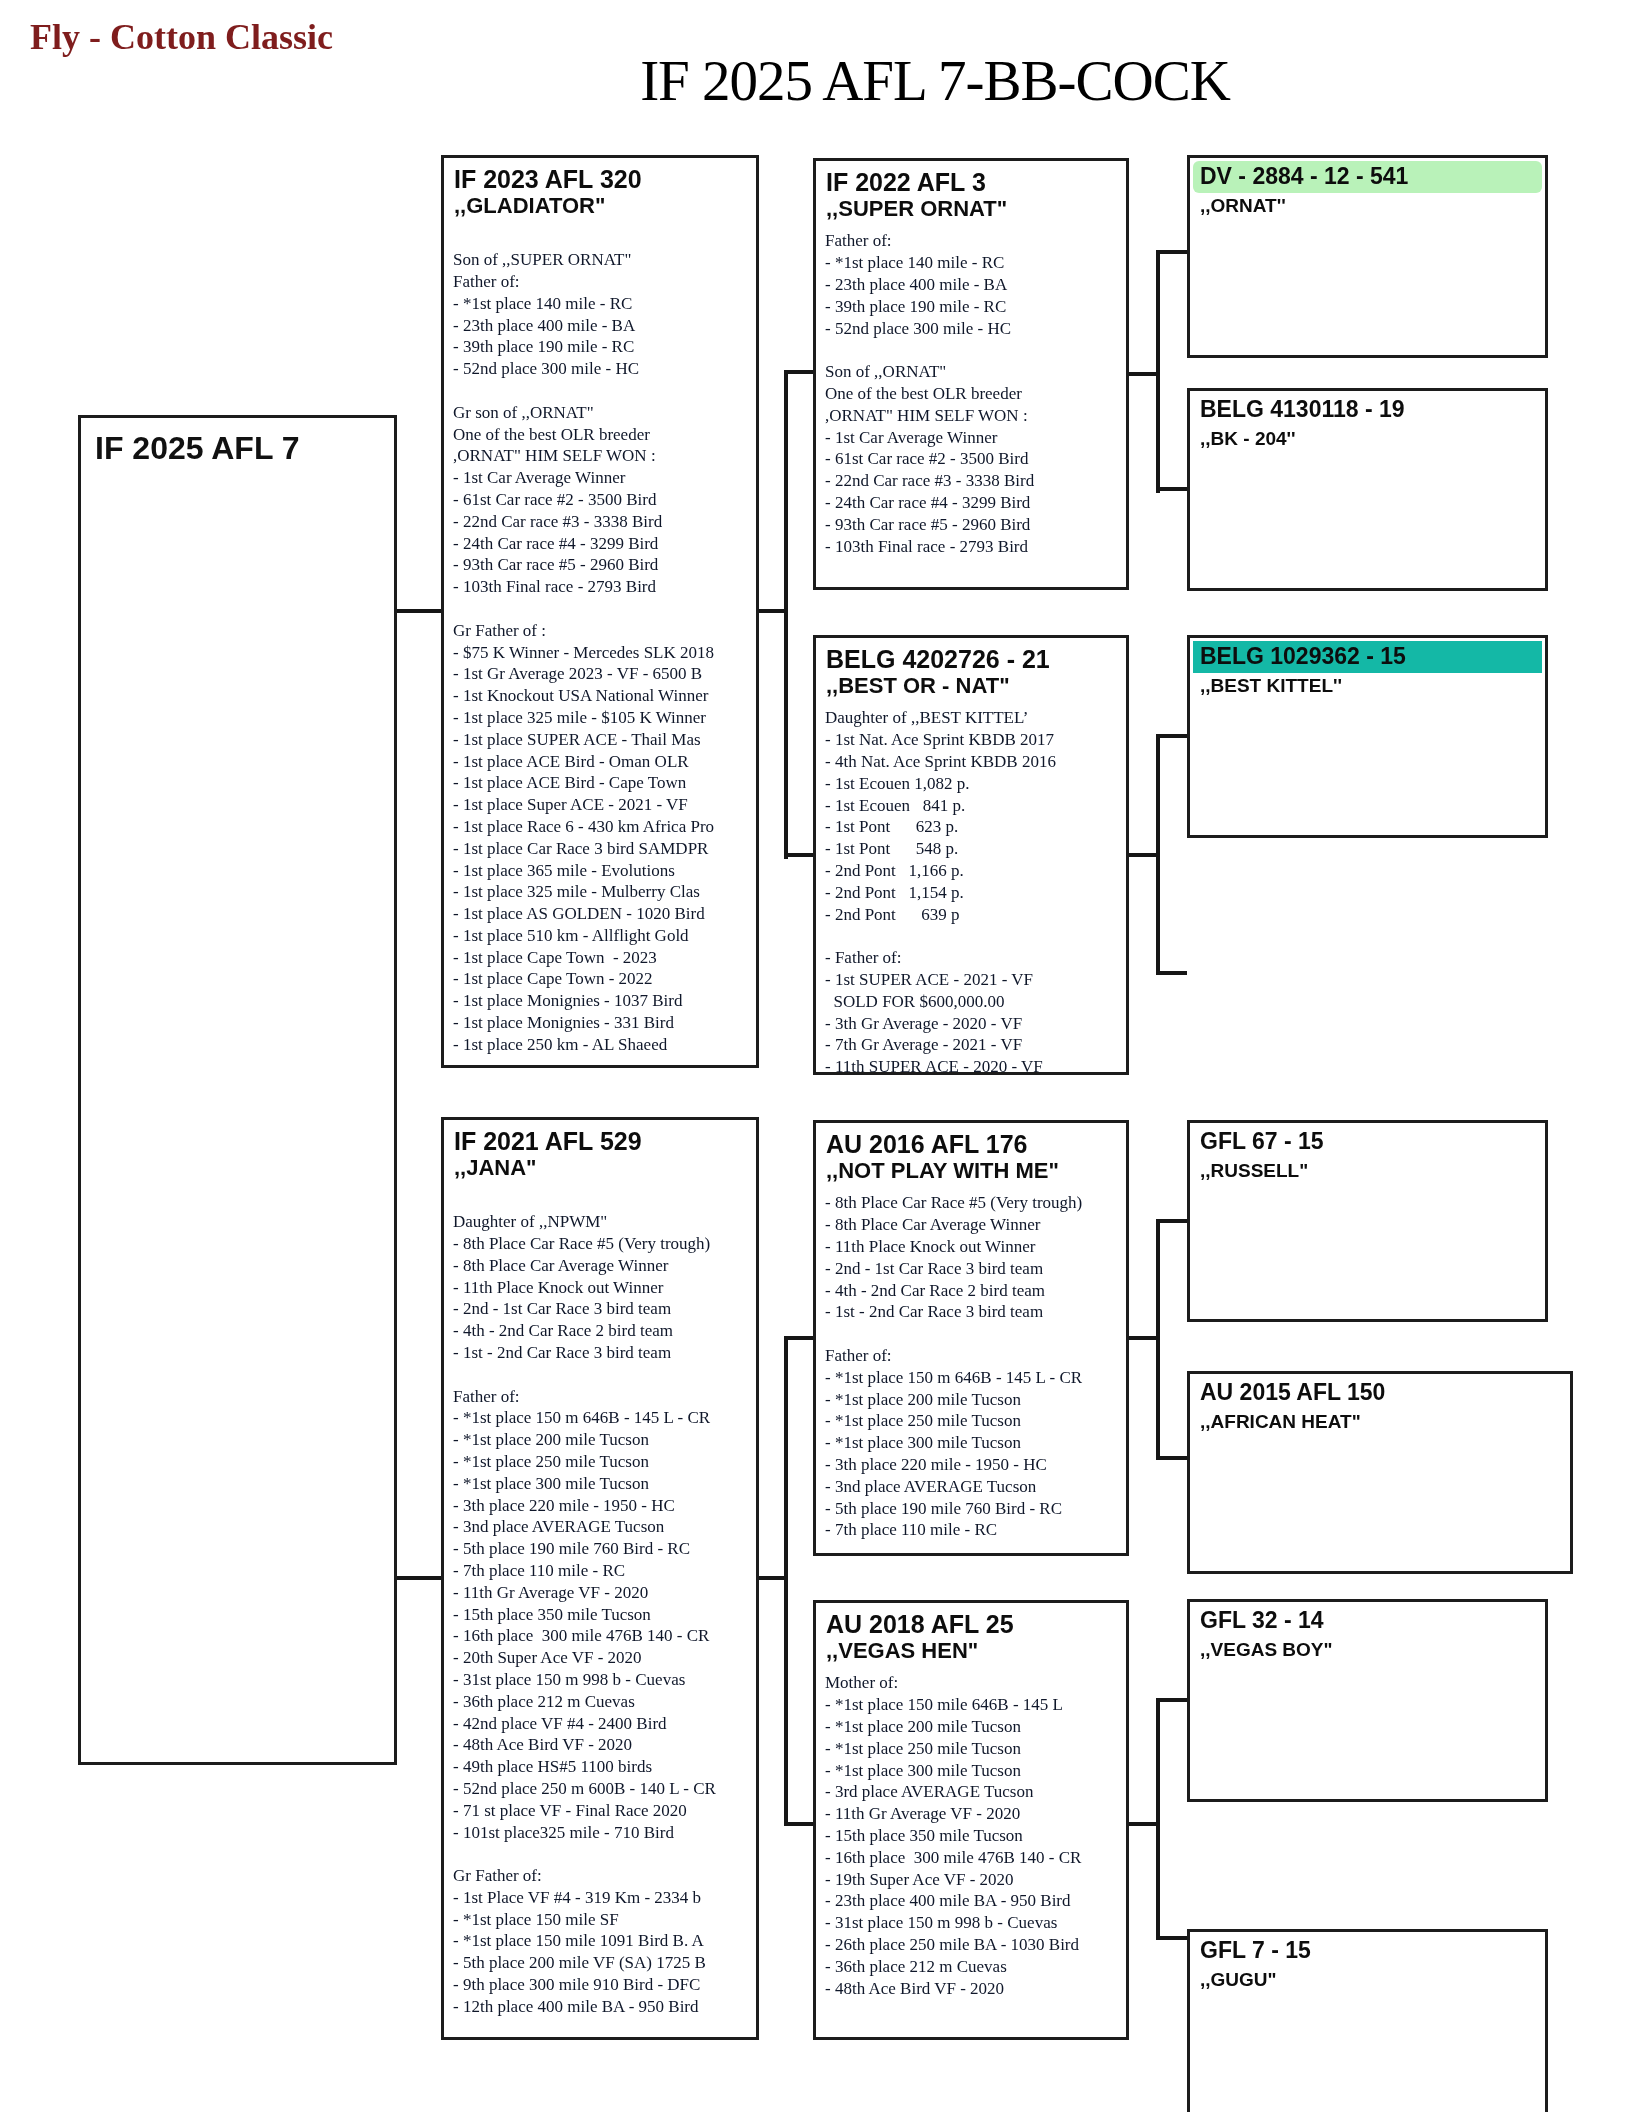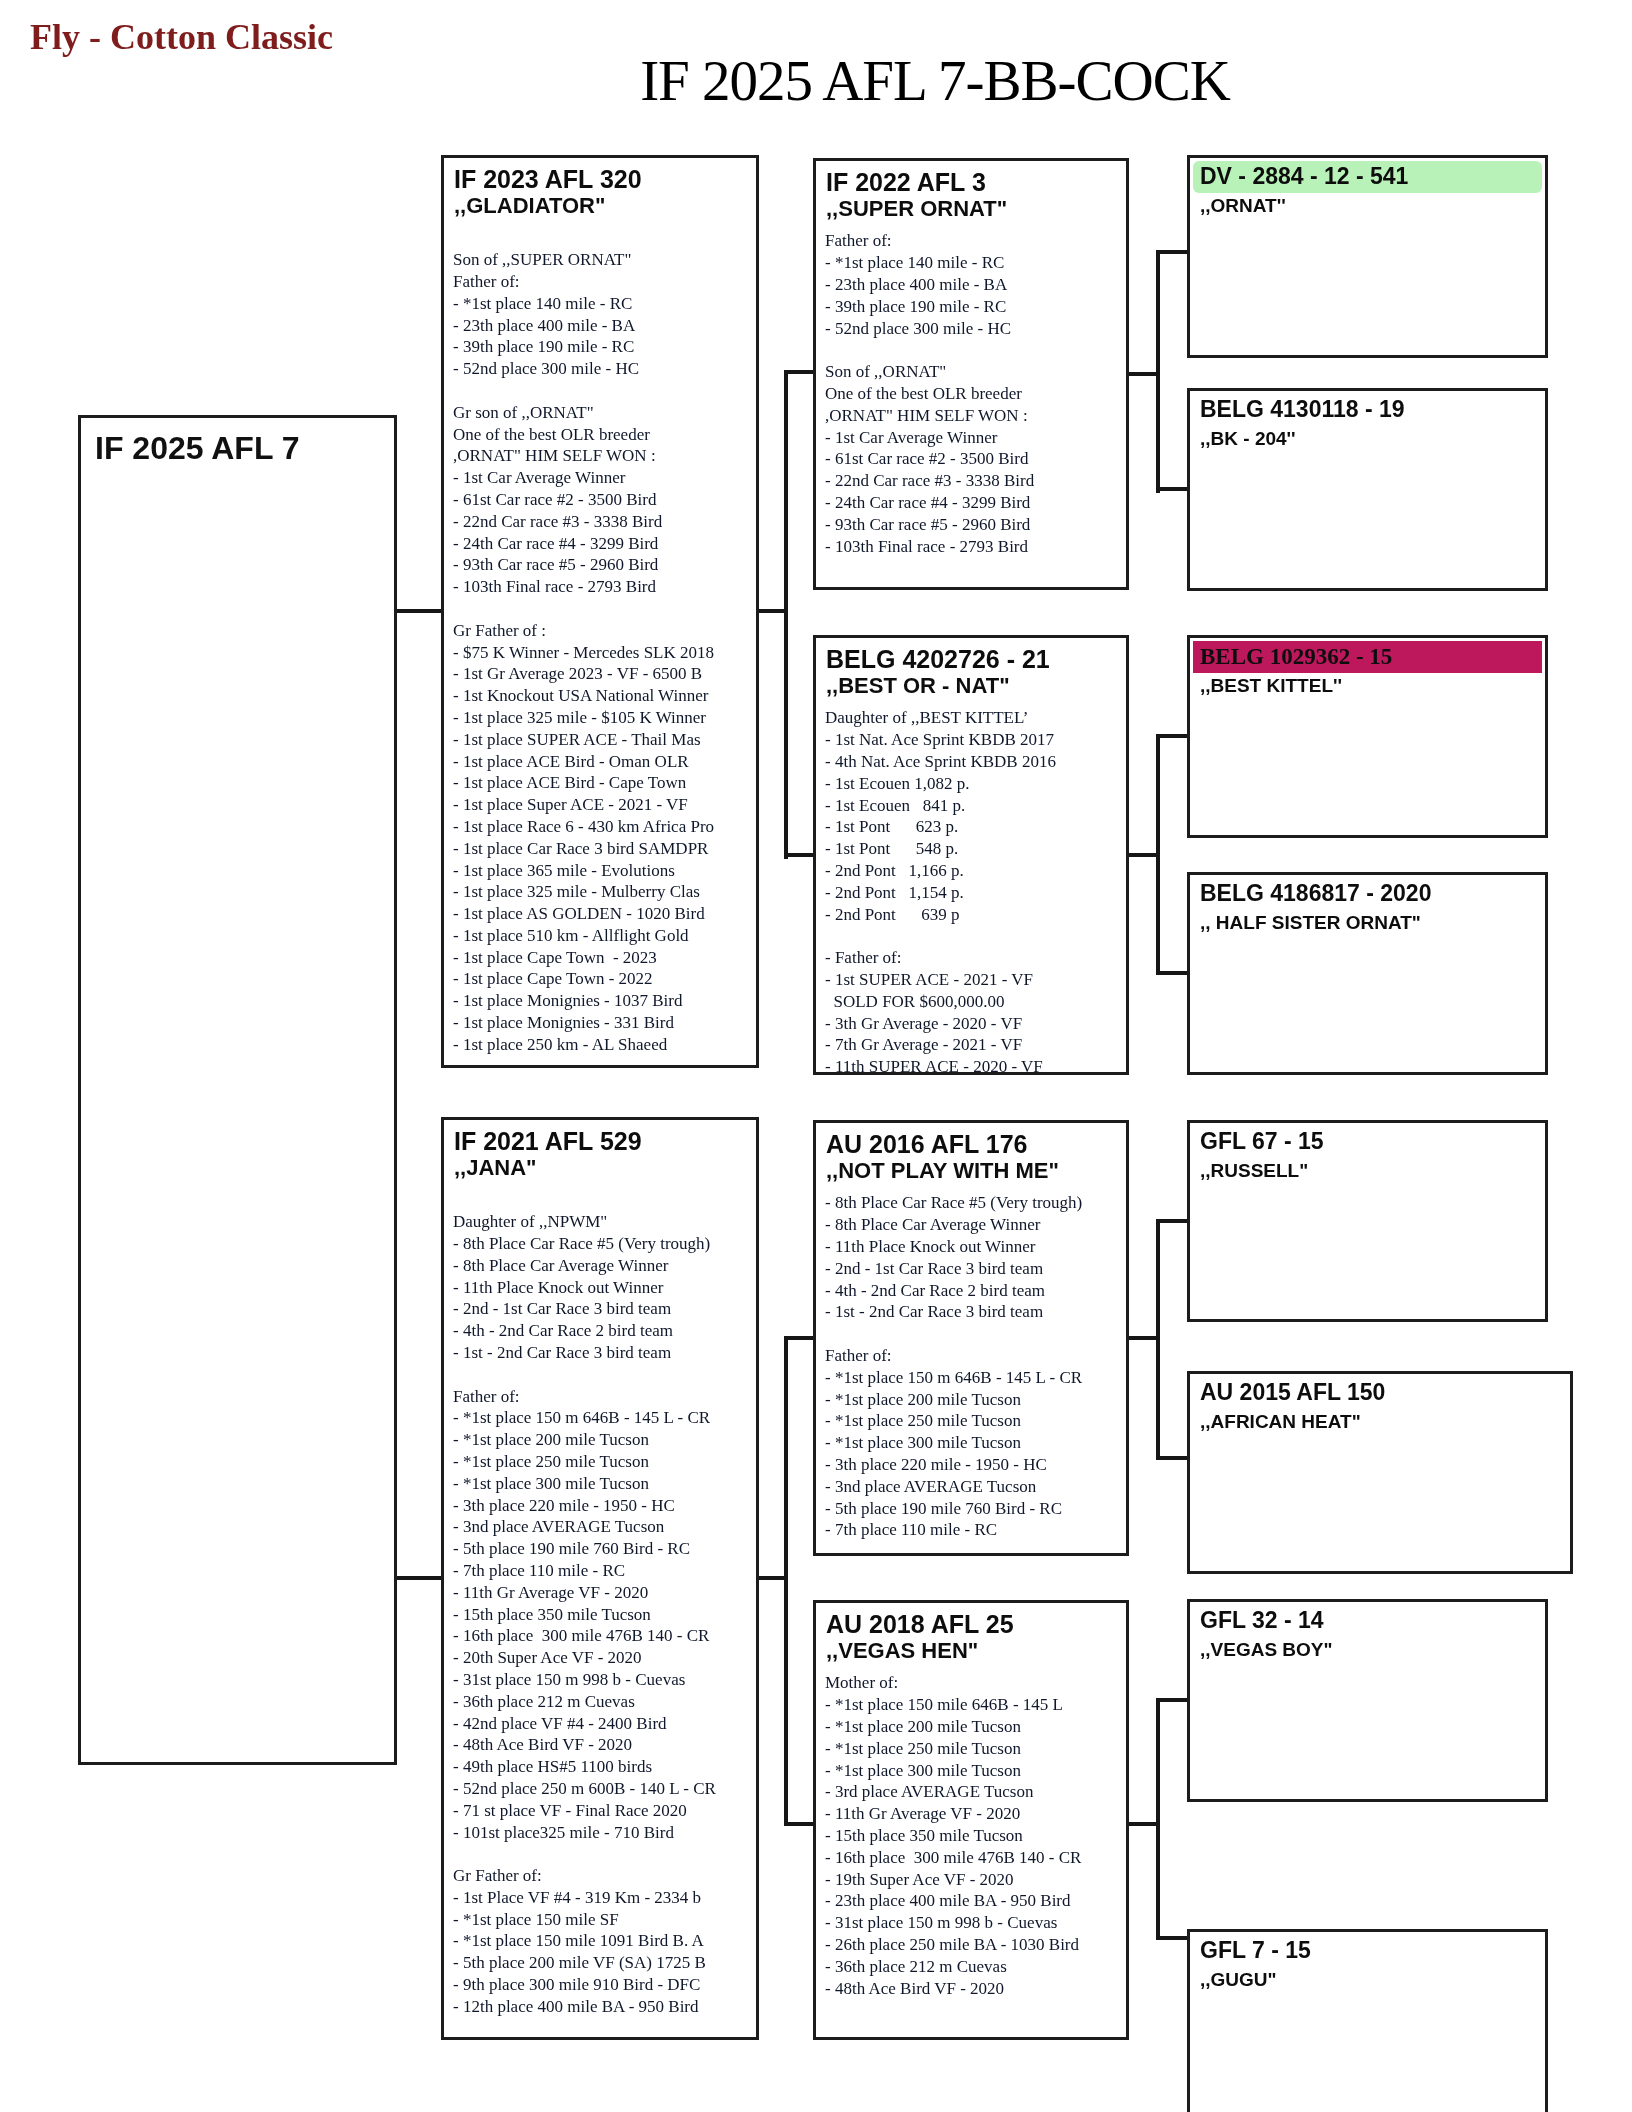--- a/index.html
+++ b/index.html
@@ -107,31 +107,25 @@
 
   <div class="box g4" style="left:1187px;top:388px;width:361px;height:203px">
     <div class="hdr">
       <div class="id">BELG 4130118 - 19</div>
       <div class="nm">,,BK - 204''</div>
     </div>
   </div>
 
   <div class="box g4" style="left:1187px;top:635px;width:361px;height:203px">
     <div class="hdr">
-      <div class="id" style="background: #be185d; font-family: Liberation Serif, serif;">BELG 1029362 - 15</div>
+      <div class="id" style="background: #14b8a6;">BELG 1029362 - 15</div>
       <div class="nm">,,BEST KITTEL''</div>
     </div>
   </div>
 
-  <div class="box g4" style="left:1187px;top:872px;width:361px;height:203px">
-    <div class="hdr">
-      <div class="id">BELG 4186817 - 2020</div>
-      <div class="nm">,, HALF SISTER ORNAT"</div>
-    </div>
-  </div>
 
   <div class="box g4" style="left:1187px;top:1120px;width:361px;height:202px">
     <div class="hdr">
       <div class="id">GFL 67 - 15</div>
       <div class="nm">,,RUSSELL"</div>
     </div>
   </div>
 
   <div class="box g4" style="left:1187px;top:1371px;width:386px;height:203px">
     <div class="hdr">

